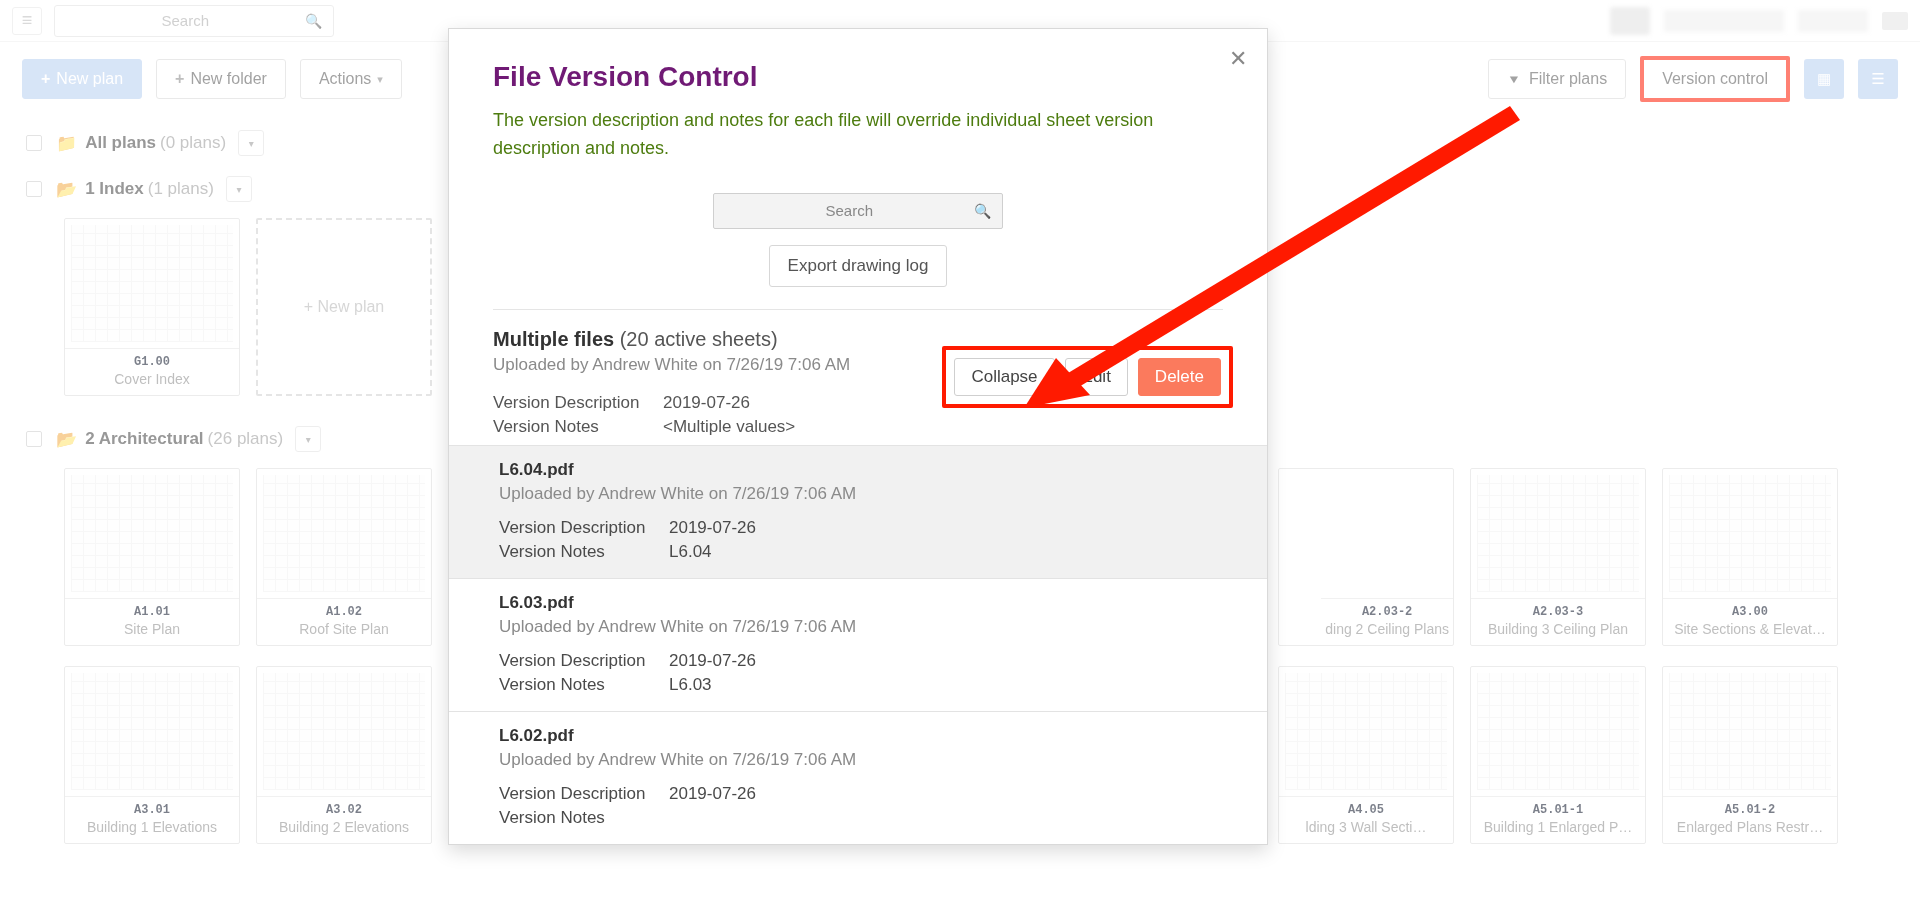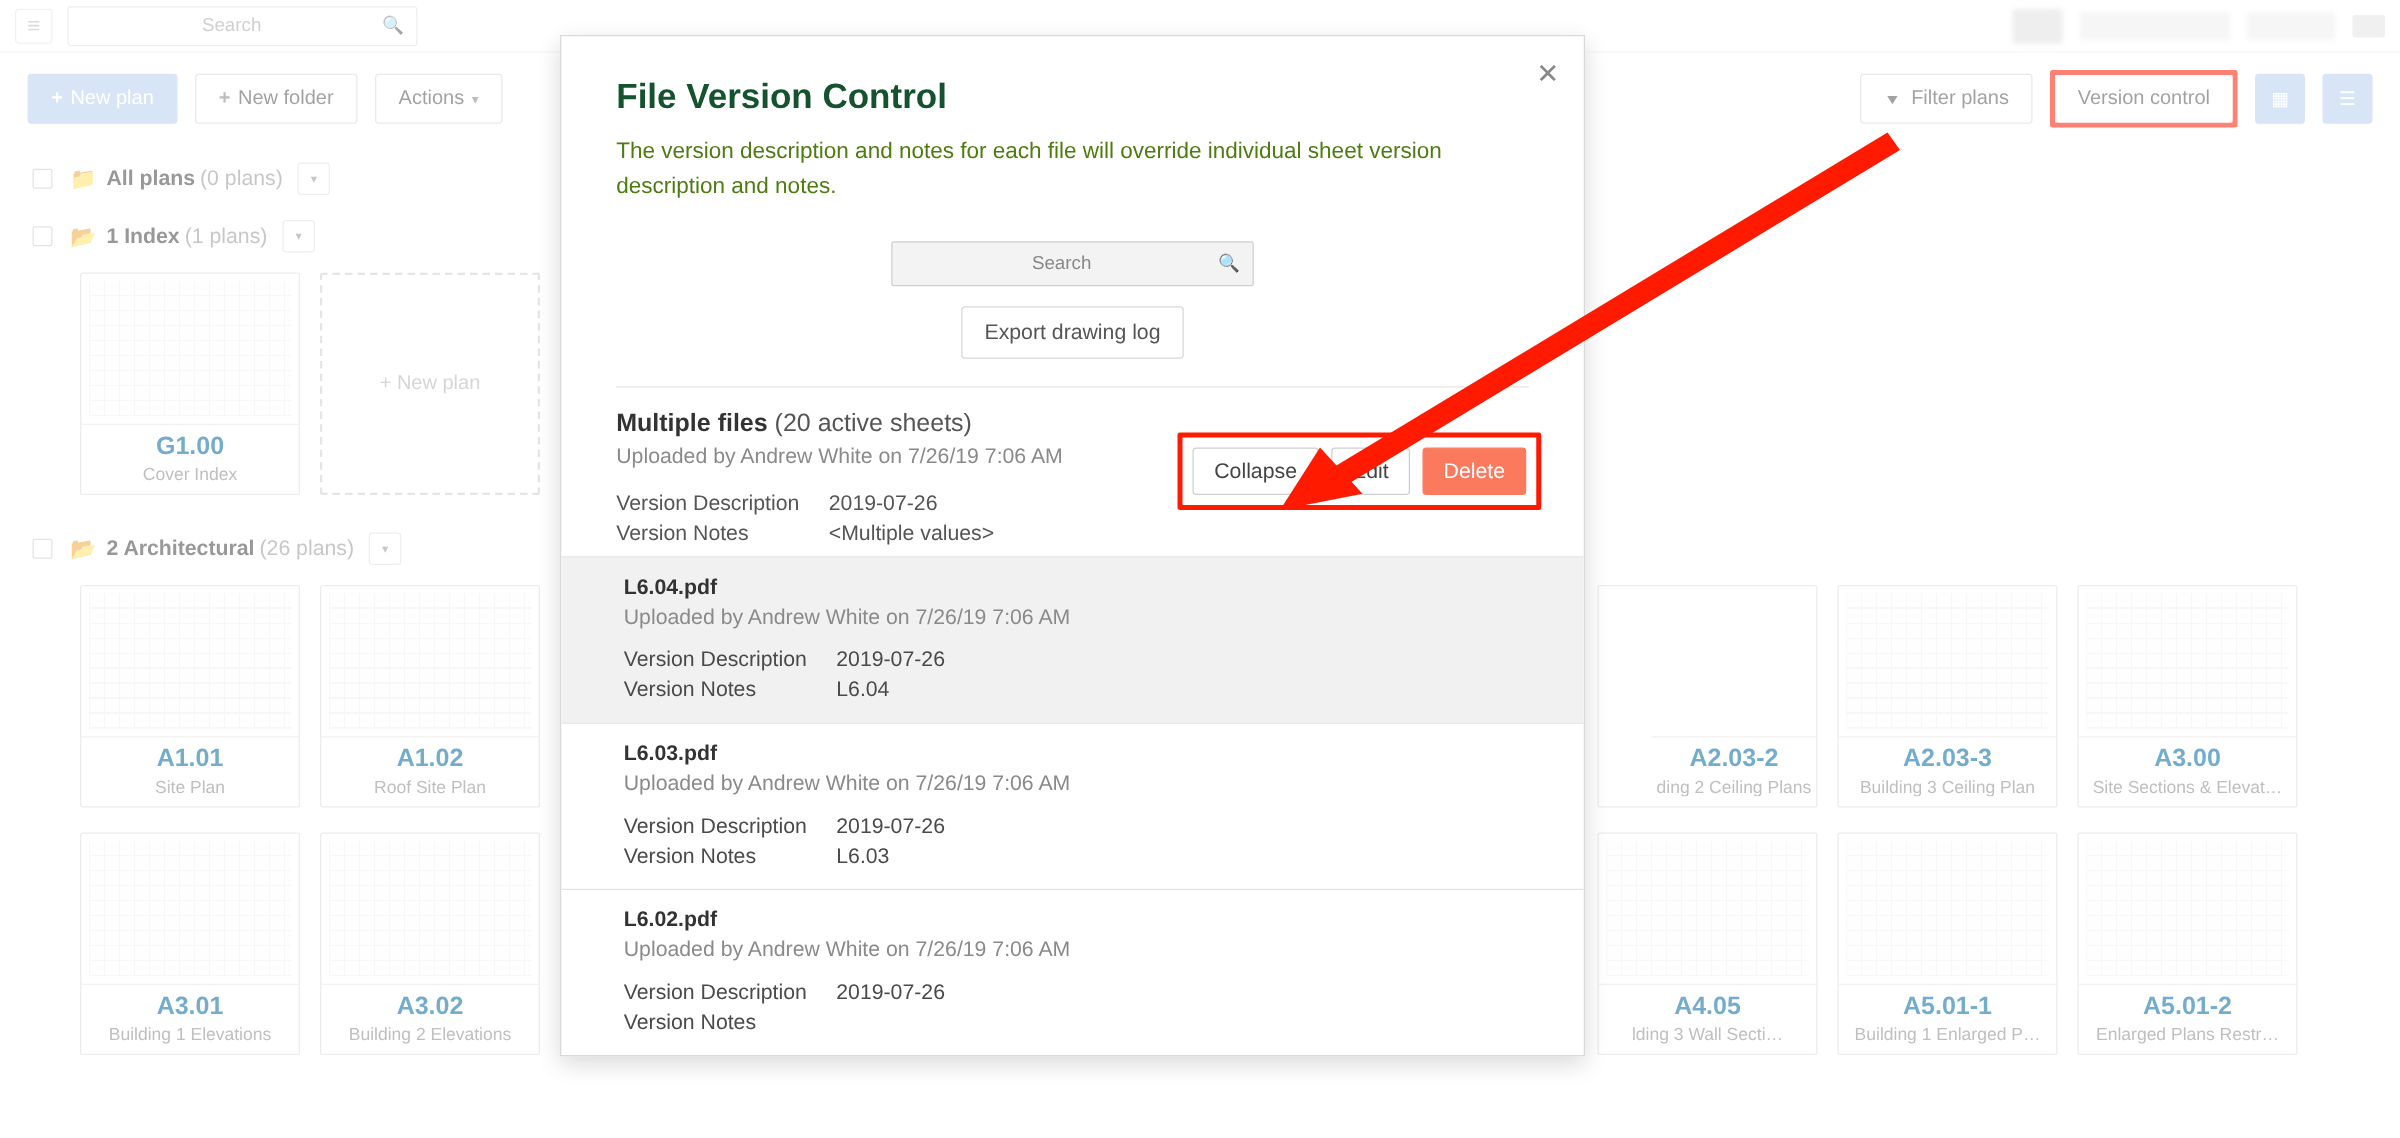--- a/index.html
+++ b/index.html
@@ -112,21 +112,21 @@
       repeating-linear-gradient(0deg, #f1f1f1 0 1px, transparent 1px 12px),
       repeating-linear-gradient(90deg, #f1f1f1 0 1px, transparent 1px 12px),
       #fdfdfd;
     margin:6px;
   }
   .card .meta {
     text-align:center;
     border-top:1px solid #e5e5e5;
     padding:6px 4px 8px 4px;
   }
-  .card .meta .title { font-weight:600; color:#0369a1; font-size:20px;}
+  .card .meta .title { font-weight:600; color:#0f172a; font-size:12px;font-family:Liberation Mono, monospace;}
   .card .meta .sub { color:#8a8a8a; font-size:14px; margin-top:2px; white-space:nowrap; overflow:hidden; text-overflow:ellipsis;}
   .card.ghost {
     border:2px dashed #d0d0d0;
     display:flex; align-items:center; justify-content:center;
     color:#b5b5b5;
     font-size:16px;
     background:#fff;
   }
 
   
@@ -161,21 +161,21 @@
     position:absolute; right:16px; top:16px;
     width:28px; height:28px;
     color:#888; font-size:22px;
     background:none; border:none; cursor:pointer;
   }
   .modal-header {
     padding: 32px 44px 10px 44px;
   }
   .modal-header h2 {
     margin:0 0 14px 0;
-    font-size:28px; font-weight:700; color:#14532d;
+    font-size:28px; font-weight:700; color:#701a75;
   }
   .modal-header p {
     margin:0;
     font-size:18px; line-height:1.55; color:#4d7c0f;
   }
   .modal-search-row {
     padding: 20px 0 4px 0;
     display:flex; justify-content:center;
   }
   .modal-search {

